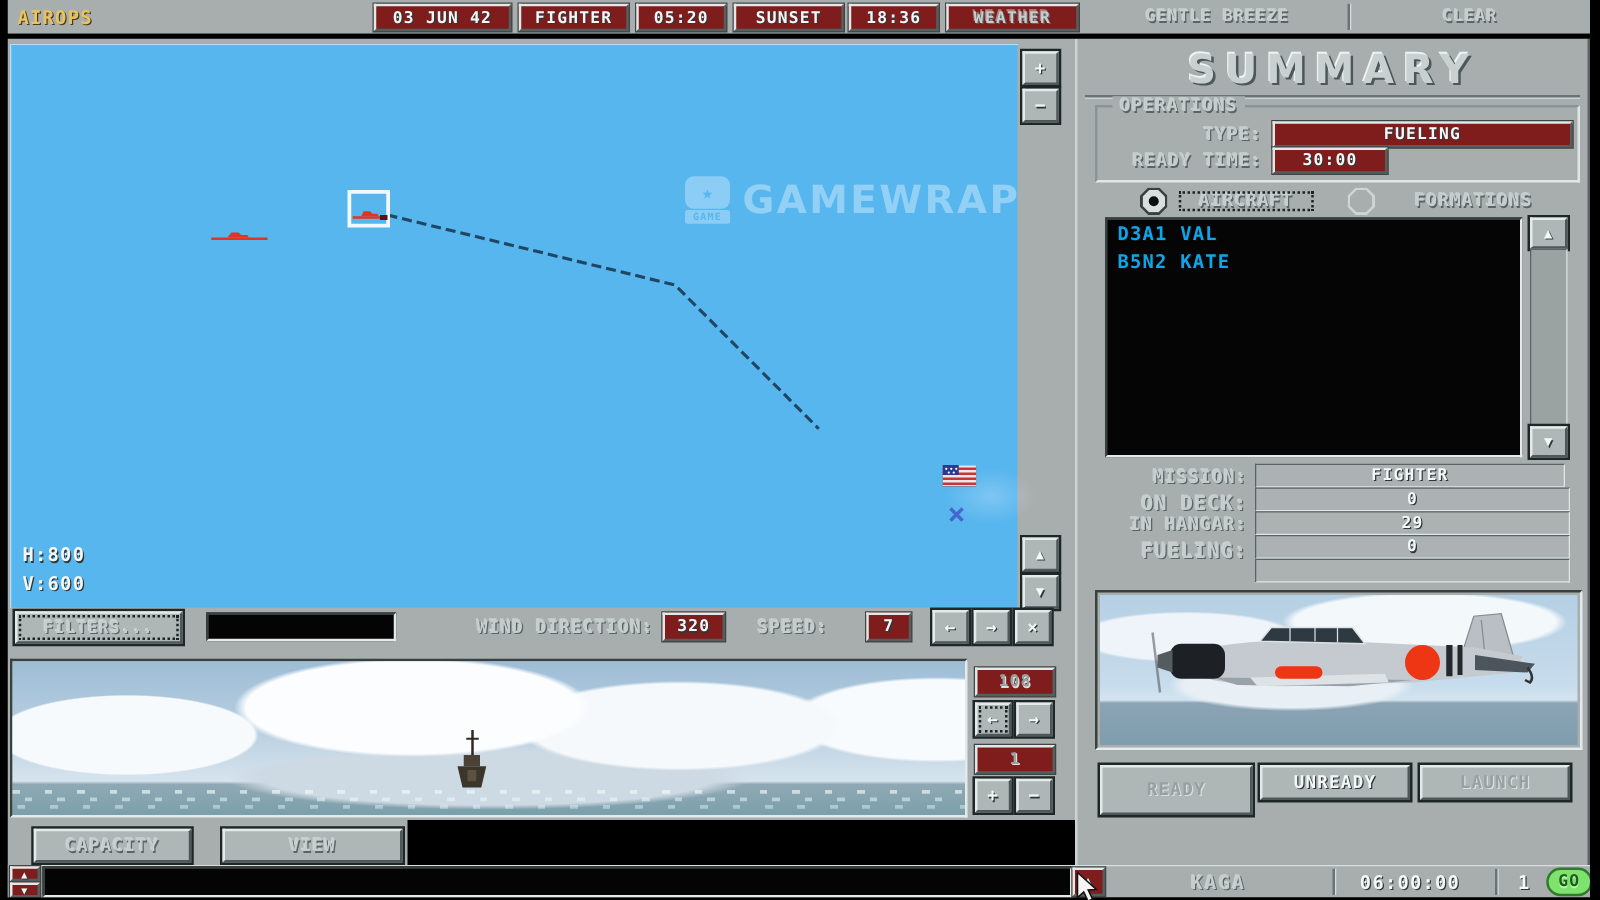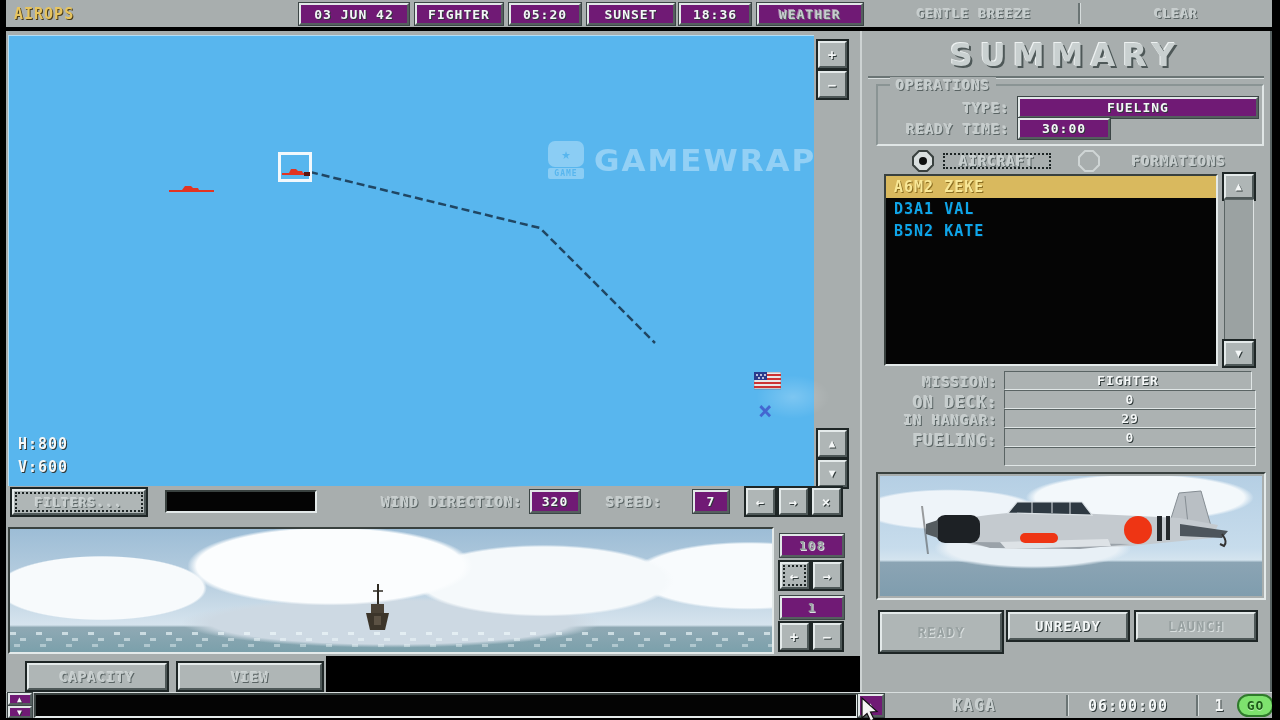--- a/index.html
+++ b/index.html
@@ -9,21 +9,21 @@
   
   .lbl{color:#c6cdcd;text-shadow:1px 1px 0 #5a6464,-1px -1px 0 rgba(242,246,246,.45);}
   .val{color:#f4f7f7;text-shadow:1px 1px 0 #2e3838;}
   .dis{color:#98a1a1;text-shadow:1px 1px 0 #d9dfdf;}
   .gold{color:#e7c45f;text-shadow:1px 1px 0 #4a3c18;}
   
   .panel{background:#a8aeae;}
   .btn3d{background:#afb6b6;border:2px solid;border-color:#e4eaea #4e5858 #4e5858 #e4eaea;
     box-shadow:0 0 0 2px #1e2626;display:flex;align-items:center;justify-content:center;
     box-sizing:border-box;cursor:default;font-size:14px;letter-spacing:1px;}
-  .raised{background:#701a75;border:2px solid;border-color:#e2e8e8 #555f5f #555f5f #e2e8e8;
+  .raised{background:#7f1d1d;border:2px solid;border-color:#e2e8e8 #555f5f #555f5f #e2e8e8;
     box-shadow:0 0 0 1px #3c4646;display:flex;align-items:center;justify-content:center;
     box-sizing:border-box;font-size:13px;letter-spacing:1px;}
   .sunkfld{background:#acb2b2;border:1px solid;border-color:#5a6464 #e0e6e6 #e0e6e6 #5a6464;
     box-sizing:border-box;display:flex;align-items:center;justify-content:center;font-size:13px;letter-spacing:1px;}
   .sunkbox{border:2px solid;border-color:#39413f #e4eaea #e4eaea #39413f;box-sizing:border-box;}
   .dotted{outline:2px dotted #1c2424;outline-offset:-5px;}
   .groove{border:2px solid;border-color:#8a9494 #e0e6e6 #e0e6e6 #8a9494;box-sizing:border-box;}
   .octo{clip-path:polygon(30% 0,70% 0,100% 30%,100% 70%,70% 100%,30% 100%,0 70%,0 30%);}
   
   #map{background:#58b6ee;box-shadow:inset 1px 1px 0 rgba(255,255,255,.55);}
@@ -184,21 +184,21 @@
     </div>
   <div class="abs raised dis" style="left:780px;top:596px;width:64px;height:23px;">1</div>
   <div class="abs btn3d val" style="left:780px;top:623px;width:29px;height:27px;">
       <span>+</span>
     </div>
   <div class="abs btn3d val" style="left:813px;top:623px;width:29px;height:27px;">
       <span>−</span>
     </div>
 
   <div class="abs" style="left:326px;top:656px;width:534px;height:36px;background:#000;"></div>
-  <div class="abs btn3d lbl" style="left:27px;top:663px;width:140px;height:27px;">
+  <div class="abs btn3d lbl" style="left:27px;top:663px;width:126px;height:27px;">
       <span>CAPACITY</span>
     </div>
   <div class="abs btn3d lbl" style="left:178px;top:663px;width:144px;height:27px;">
       <span>VIEW</span>
     </div>
 
   <div class="abs panel" style="left:6px;top:692px;width:1266px;height:26px;box-shadow:inset 0 1px 0 #d8dede;"></div>
   <div class="abs raised val" style="left:8px;top:693px;width:24px;height:12px;font-size:8px;">
       <span>▲</span>
     </div>
@@ -234,21 +234,20 @@
     <div class="abs octo" style="left:2px;top:2px;width:18px;height:18px;background:#d9dfdf;"></div>
     <div class="abs" style="left:7px;top:7px;width:8px;height:8px;border-radius:50%;background:#0c0f0f;"></div>
   </div>
   <div class="abs lbl dotted" style="left:940px;top:150px;width:114px;height:22px;line-height:22px;text-align:center;font-size:14px;letter-spacing:1px;">AIRCRAFT</div>
   <div class="abs octo" style="left:1078px;top:150px;width:22px;height:22px;background:#cfd5d5;">
     <div class="abs octo" style="left:2px;top:2px;width:18px;height:18px;background:#a8aeae;"></div>
   </div>
   <div class="abs lbl" style="left:1104px;top:150px;width:150px;height:22px;line-height:22px;text-align:center;font-size:14px;letter-spacing:1px;">FORMATIONS</div>
 
   <div class="abs sunkbox" style="left:884px;top:174px;width:334px;height:192px;background:#050505;">
-    <div class="listrow sel">A6M2 ZEKE</div>
     <div class="listrow">D3A1 VAL</div>
     <div class="listrow">B5N2 KATE</div>
   </div>
 
   <div class="abs btn3d val" style="left:1224px;top:174px;width:30px;height:25px;font-size:11px;">
       <span>▲</span>
     </div>
   <div class="abs" style="left:1224px;top:199px;width:30px;height:142px;background:#9ba2a2;border:1px solid;border-color:#5a6464 #dfe4e4 #dfe4e4 #5a6464;box-sizing:border-box;"></div>
   <div class="abs btn3d val" style="left:1224px;top:341px;width:30px;height:25px;font-size:11px;">
       <span>▼</span>

